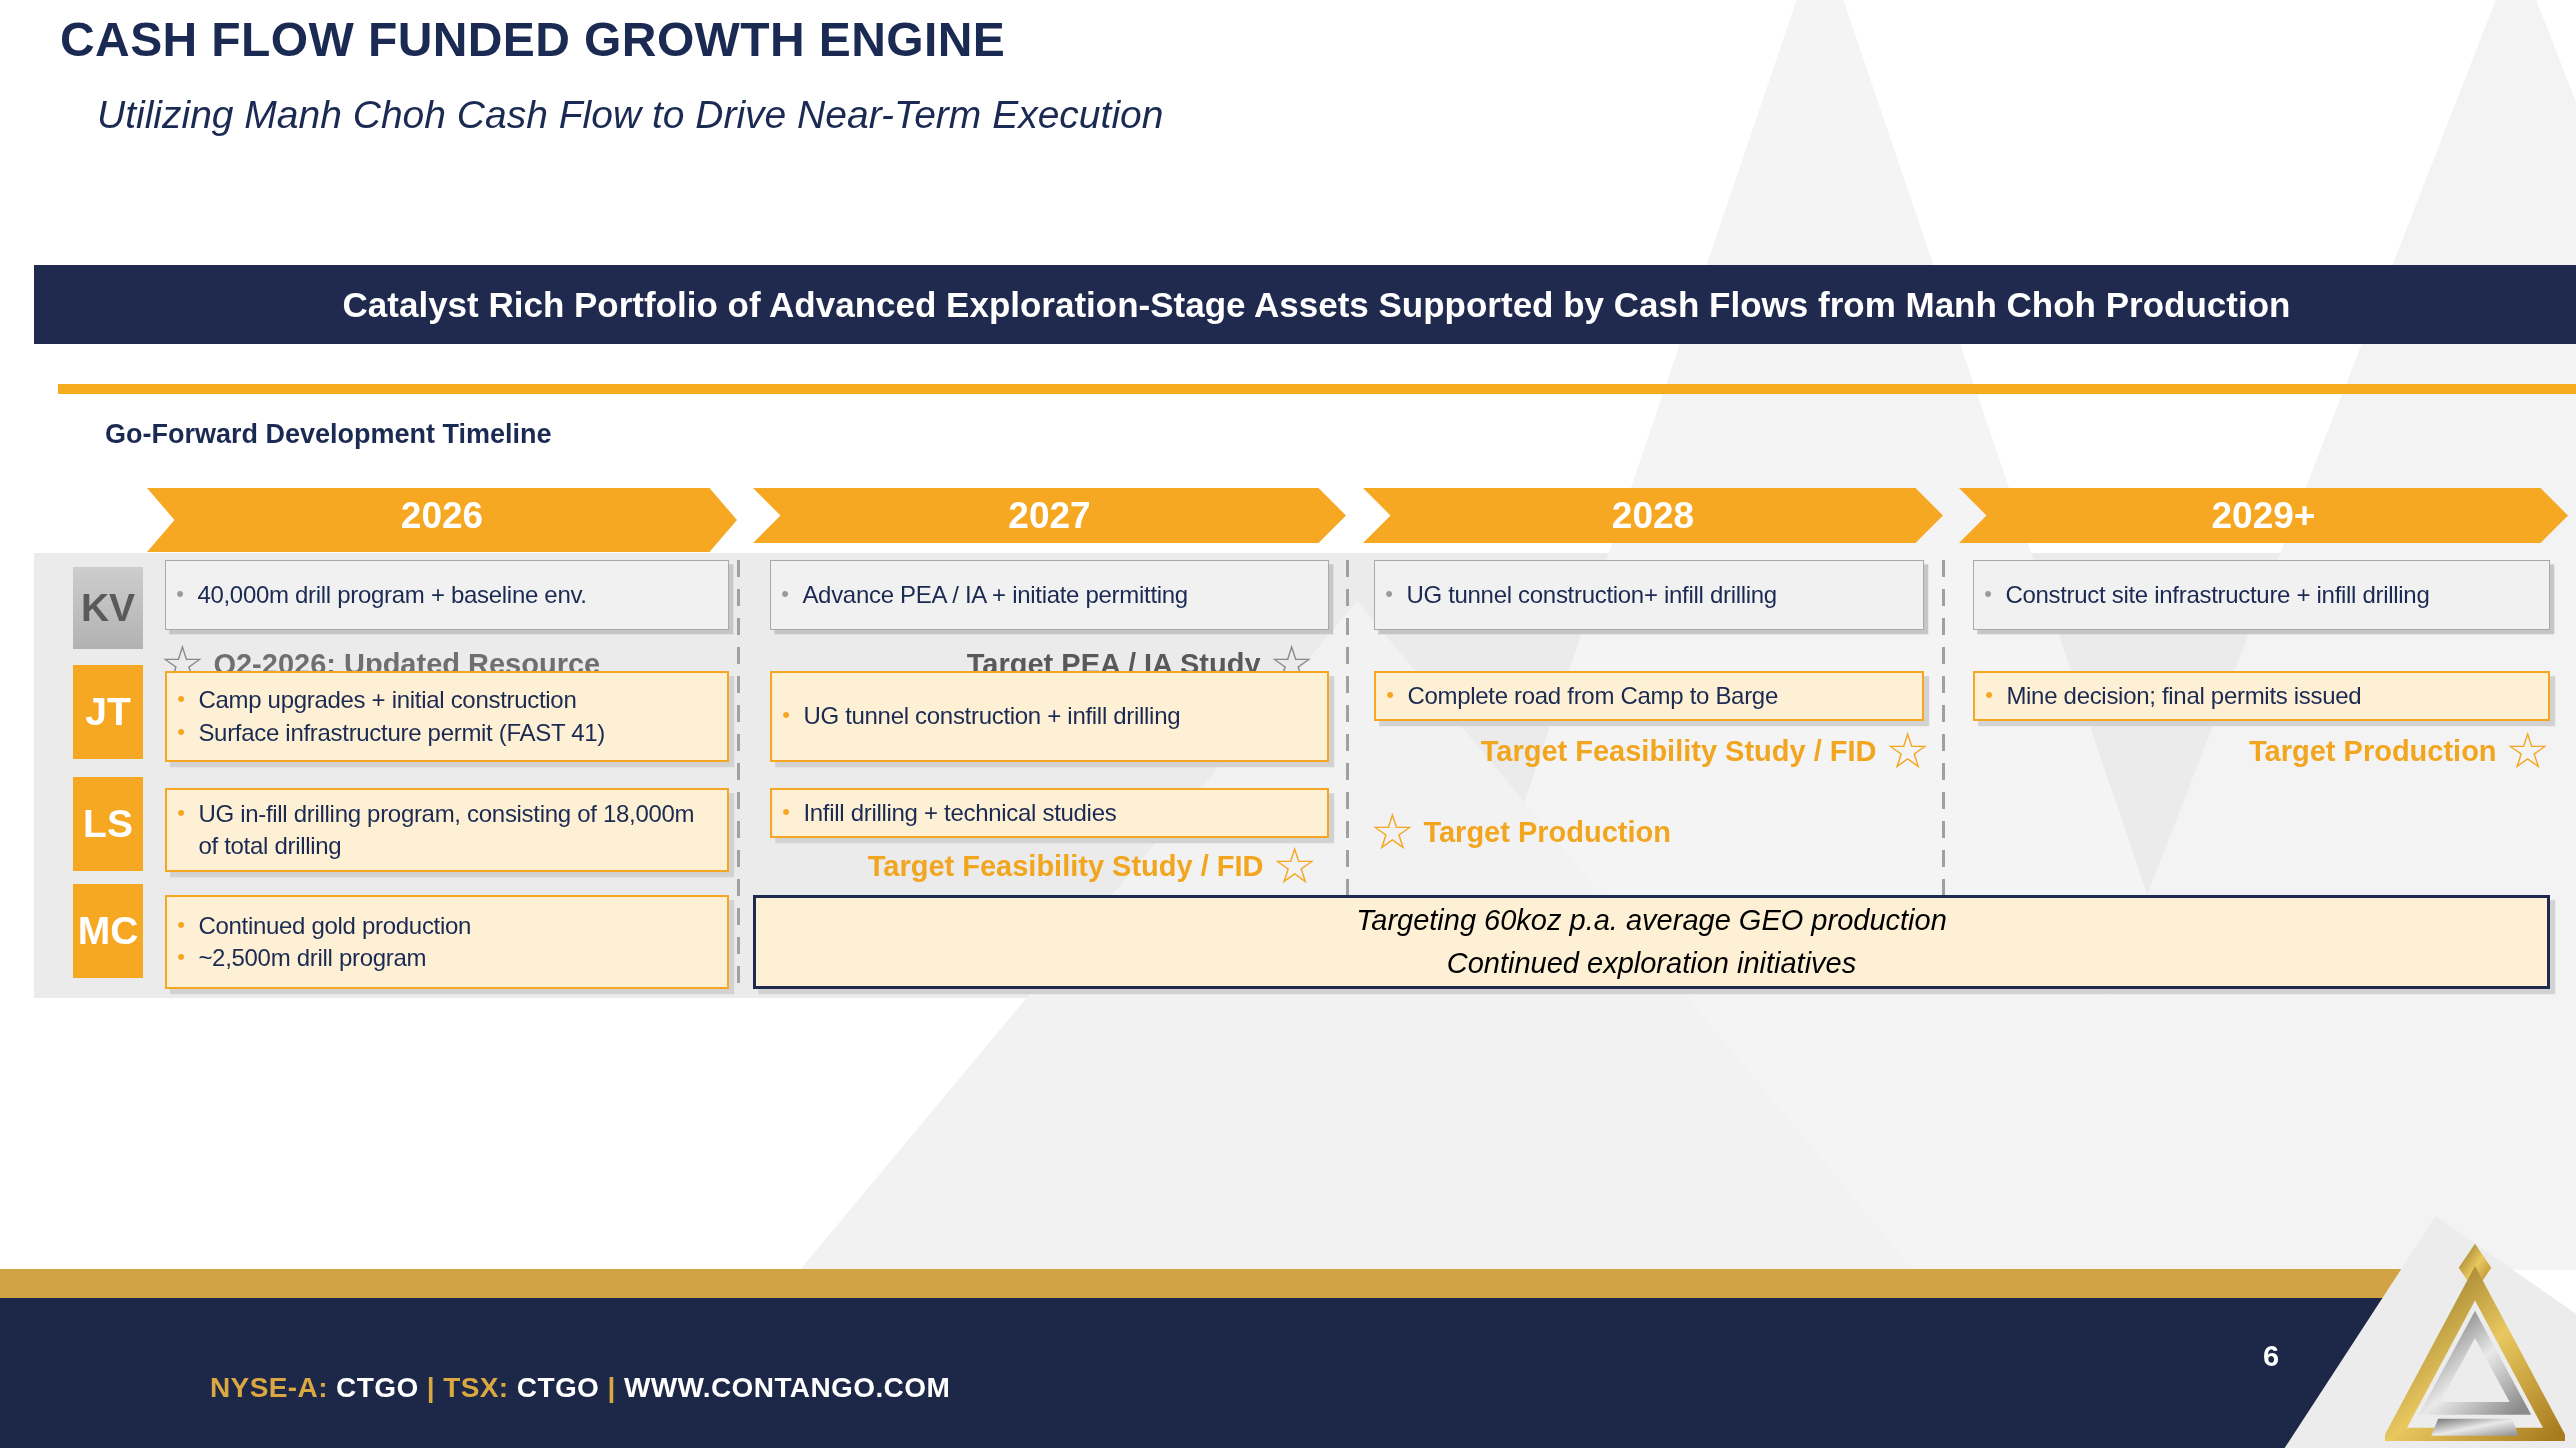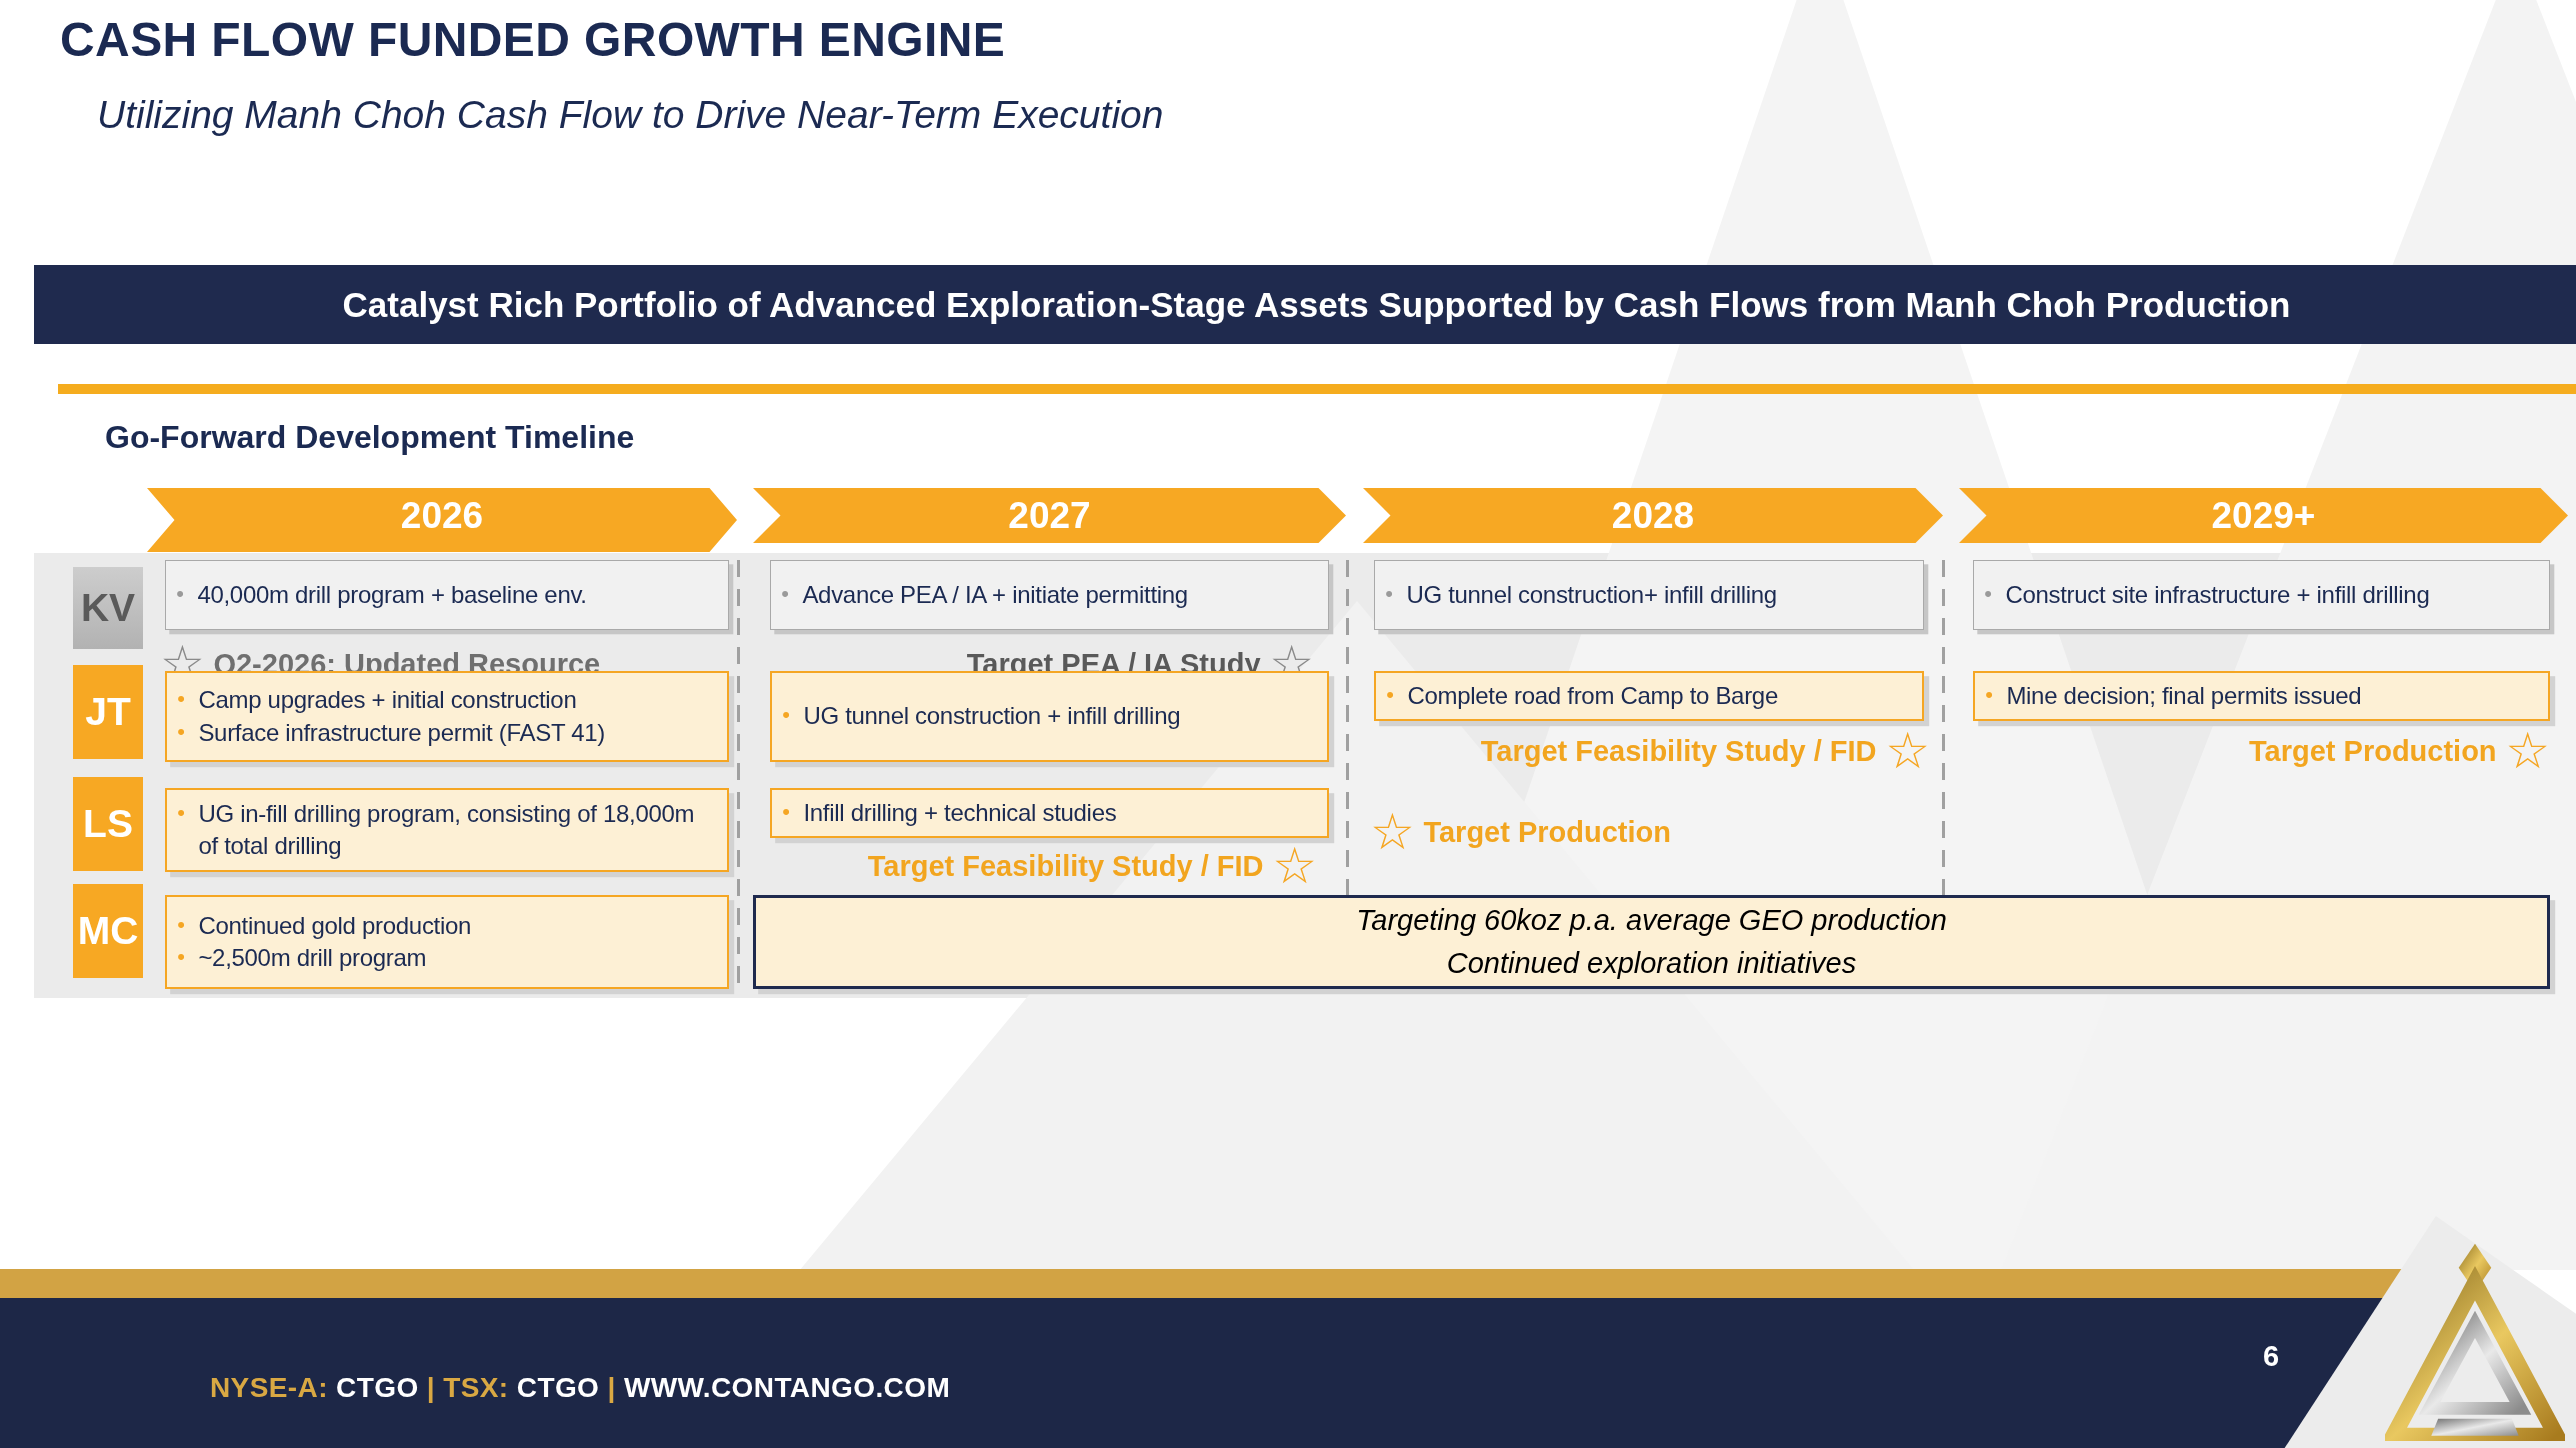--- a/index.html
+++ b/index.html
@@ -9,21 +9,21 @@
 
   
   .band{background:#ebebeb;}
   .tri{clip-path:polygon(50% 0,100% 100%,0 100%);}
 
   
   .title{color:#1b2a52;font-size:48px;font-weight:800;letter-spacing:0.4px;white-space:nowrap;}
   .subtitle{color:#1b2a52;font-size:39px;font-style:italic;white-space:nowrap;margin-left:48px;}
   .banner{background:#1f2a4e;color:#fff;font-size:35px;font-weight:700;text-align:center;line-height:79px;white-space:nowrap;padding-left:17px;}
   .goldrule{background:#f5ac1e;}
-  .sechead{color:#1b2a52;font-size:32px;font-weight:800;white-space:nowrap;}
+  .sechead{color:#1b2a52;font-size:27px;font-weight:800;white-space:nowrap;}
 
   
   .arrow{background:#f7a823;color:#fff;font-weight:700;font-size:37px;line-height:55px;text-align:center;
          clip-path:polygon(0 0,calc(100% - 27.5px) 0,100% 50%,calc(100% - 27.5px) 100%,0 100%,27.5px 50%);}
 
   
   .vsep{width:2.6px;background:repeating-linear-gradient(to bottom,#a0a0a0 0 17px,transparent 17px 29px);}
 
   
   .rowlabel{width:70px;display:flex;align-items:center;justify-content:center;

